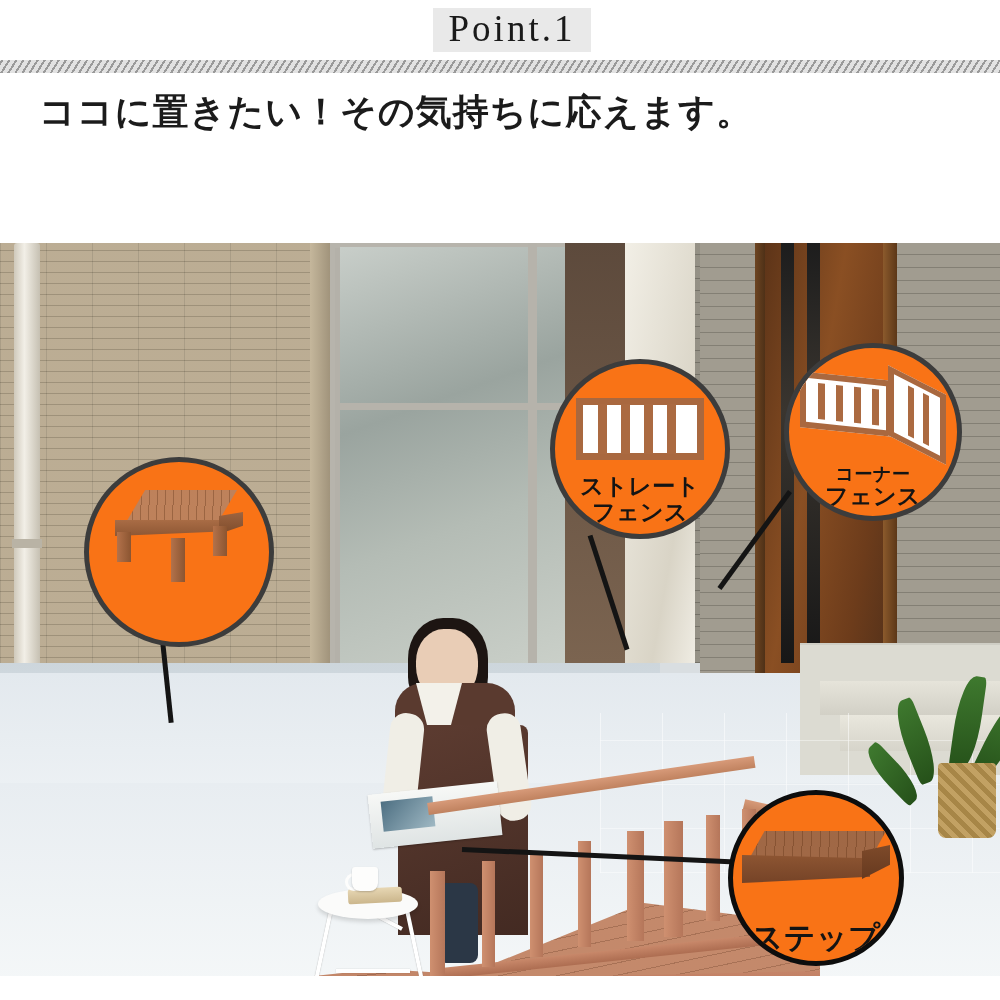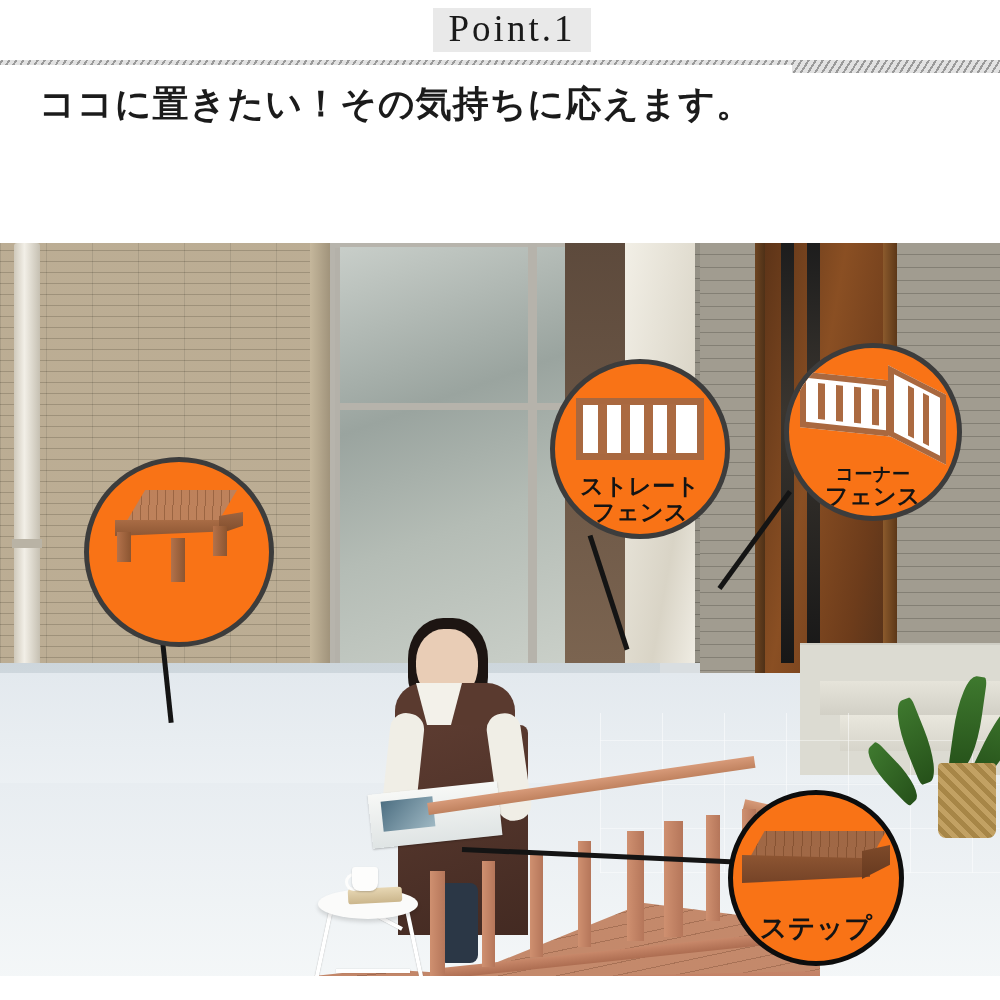--- a/index.html
+++ b/index.html
@@ -49,21 +49,21 @@
       -58deg,
       #9a9a9a 0px, #9a9a9a 2px,
       #e2e2e2 2px, #e2e2e2 6px
     );
     background-color: #cfcfcf;
   }
 
   
   .headline-band {
     position: absolute;
-    left: 0; top: 65px;
+    left: 0; top: 73px;
     width: 792px; height: 79px;
     background: #ffffff;
     display: flex;
     align-items: center;
     justify-content: center;
   }
   .headline-text {
     color: #1b1b1b;
     font-size: 36px;
     font-weight: 700;
@@ -699,16 +699,16 @@
   </div>
 
   <div class="callout black-ring" style="left:728px;top:790px;width:176px;height:176px;padding-top:36px;">
     <div class="callout-art">
       <div class="stepart">
         <div class="stepart-top"></div>
         <div class="stepart-face"></div>
         <div class="stepart-side"></div>
       </div>
     </div>
-    <div class="callout-label" style="font-size:27px;margin-top:20px;">ステップ</div>
+    <div class="callout-label" style="font-size:31px;margin-top:28px;">ステップ</div>
   </div>
 
 </div>
 
 </body></html>

